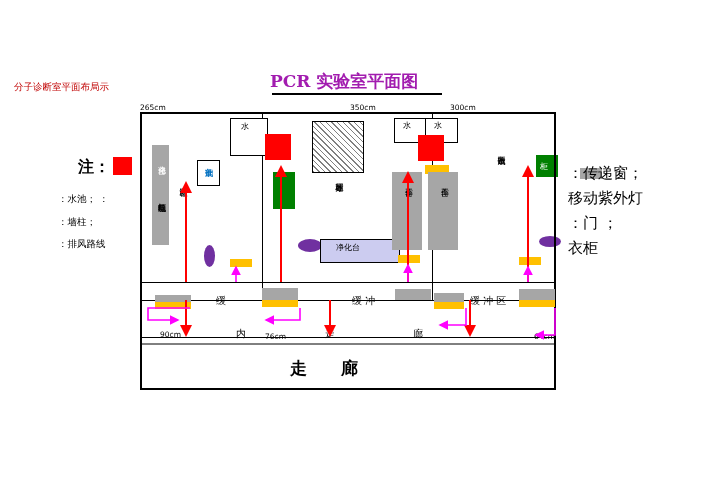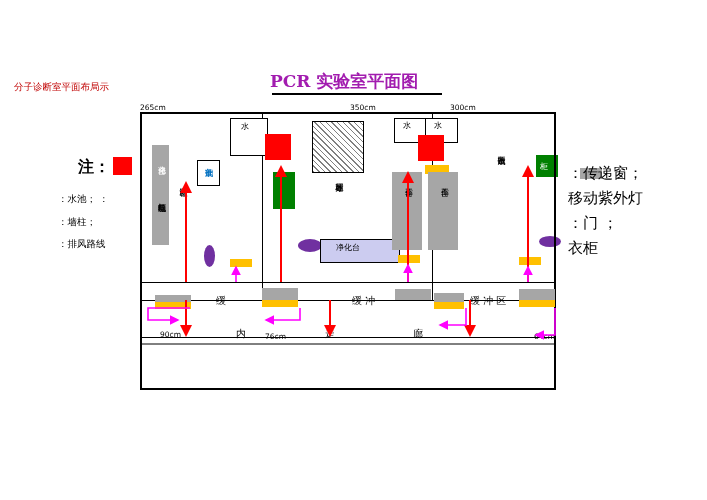--- a/index.html
+++ b/index.html
@@ -268,20 +268,21 @@
   <div class="abs gray-block" style="left:519px; top:272px; width:36px; height:11px;"></div>
 
   <div class="abs corridor-label" style="left:216px; top:277px;">缓</div>
   <div class="abs corridor-label" style="left:352px; top:277px;">缓 冲</div>
   <div class="abs corridor-label" style="left:470px; top:277px;">缓 冲 区</div>
 
   <div class="abs corridor-label" style="left:236px; top:310px;">内</div>
   <div class="abs corridor-label" style="left:325px; top:310px;">走</div>
   <div class="abs corridor-label" style="left:413px; top:310px;">廊</div>
 
+  <div class="abs" id="bottom-corridor-label" style="left:290px; top:340px;">走    廊</div>
 
   <div class="abs yellow-block" style="left:155px; top:285px; width:36px; height:7px;"></div>
   <div class="abs yellow-block" style="left:262px; top:283px; width:36px; height:7px;"></div>
   <div class="abs yellow-block" style="left:434px; top:285px; width:30px; height:7px;"></div>
   <div class="abs yellow-block" style="left:519px; top:283px; width:36px; height:7px;"></div>
 
   <svg class="overlay">
     <defs>
       <marker id="arrRed" markerWidth="7" markerHeight="7" refX="5" refY="3" orient="auto">
         <path d="M0,0 L6,3 L0,6 z" fill="#ff0000"></path>

